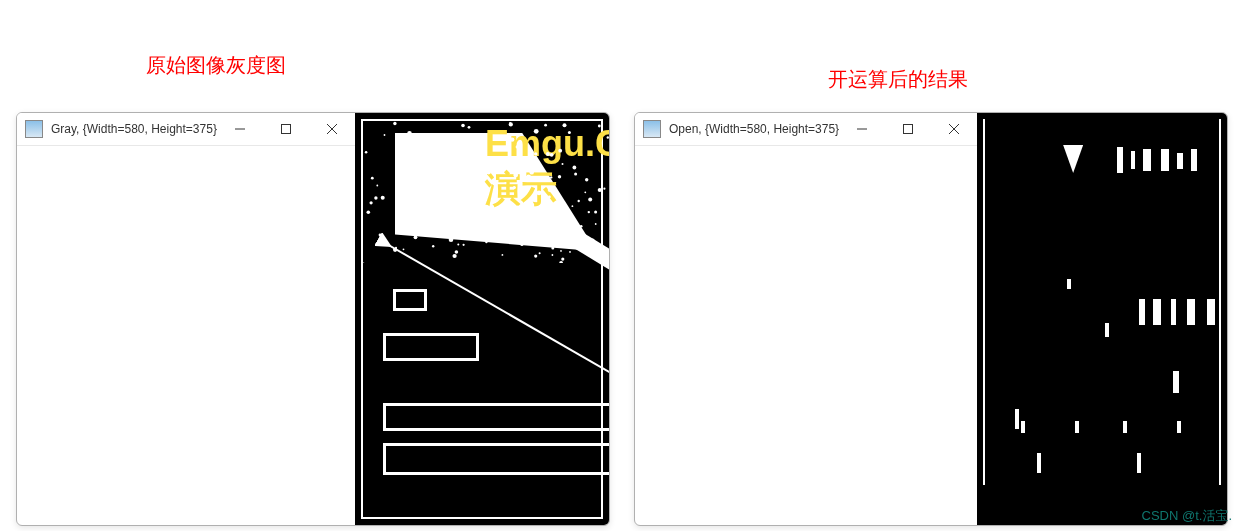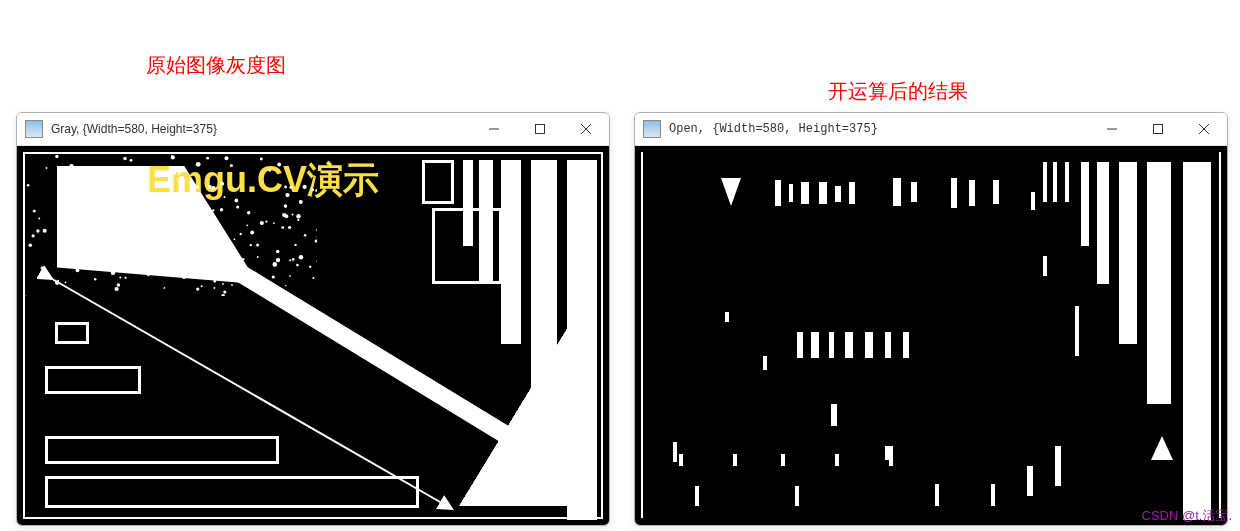--- a/index.html
+++ b/index.html
@@ -18,21 +18,21 @@
     font-size: 20px;
     font-weight: 400;
   }
   .window {
     position: absolute;
     border: 1px solid #b0b0b0;
     background: #ffffff;
     border-radius: 6px;
     box-shadow: 0 2px 6px rgba(0,0,0,0.1);
     display: flex;
-    flex-direction: column;
+    flex-direction: row;
     overflow: hidden;
   }
   .titlebar {
     height: 32px;
     background: #ffffff;
     display: flex;
     align-items: center;
     font-size: 12px;
     color: #333;
     border-bottom: 1px solid #e8e8e8;
@@ -65,21 +65,21 @@
     flex: 1;
     background: #000;
     position: relative;
     overflow: hidden;
   }
   .watermark {
     position: absolute;
     right: 8px;
     bottom: 6px;
     font-size: 13px;
-    color: #a21caf;
+    color: #0f766e;
   }
   
   .outer-border {
     position:absolute; left:6px; top:6px; right:6px; bottom:6px;
     border: 2px solid #fff;
   }
   .big-arrow {
     position:absolute; left:40px; top:20px; width:520px; height:340px;
   }
   .thin-arrow {
@@ -98,21 +98,21 @@
   .rect { position:absolute; border:3px solid #fff; }
   .bar  { position:absolute; background:#fff; }
   .speckle { position:absolute; inset:0; }
   
   .frag { position:absolute; background:#fff; }
 </style>
 </head>
 <body>
 
 <div class="caption" style="left:146px; top:52px;">原始图像灰度图</div>
-<div class="caption" style="left:828px; top:66px;margin-top:12px;">开运算后的结果</div>
+<div class="caption" style="left:828px; top:66px;">开运算后的结果</div>
 
 <div class="window" style="left:16px; top:112px; width:592px; height:412px;">
   <div class="titlebar">
     <div class="app-icon"></div>
     <div class="title-text">Gray, {Width=580, Height=375}</div>
     <div class="win-btns">
       <div class="win-btn">
         <svg viewBox="0 0 10 10">
             <line x1="0" y1="5" x2="10" y2="5" stroke="#333" stroke-width="1"></line>
           </svg>
@@ -1065,21 +1065,21 @@
           <circle cx="551.0" cy="87.9" r="1.0"></circle>
           <circle cx="558.8" cy="243.3" r="2.0"></circle>
           <circle cx="342.8" cy="186.8" r="1.3"></circle>
           <circle cx="141.4" cy="69.1" r="1.1"></circle>
           <circle cx="192.9" cy="41.1" r="2.0"></circle>
         </g>
     </svg>
   </div>
 </div>
 
-<div class="window" style="left:634px; top:112px; width:592px; height:412px;font-family:Liberation Mono, monospace;">
+<div class="window" style="left:634px; top:112px; width:592px; height:412px;">
   <div class="titlebar">
     <div class="app-icon"></div>
     <div class="title-text">Open, {Width=580, Height=375}</div>
     <div class="win-btns">
       <div class="win-btn">
         <svg viewBox="0 0 10 10">
             <line x1="0" y1="5" x2="10" y2="5" stroke="#333" stroke-width="1"></line>
           </svg>
       </div>
       <div class="win-btn">

